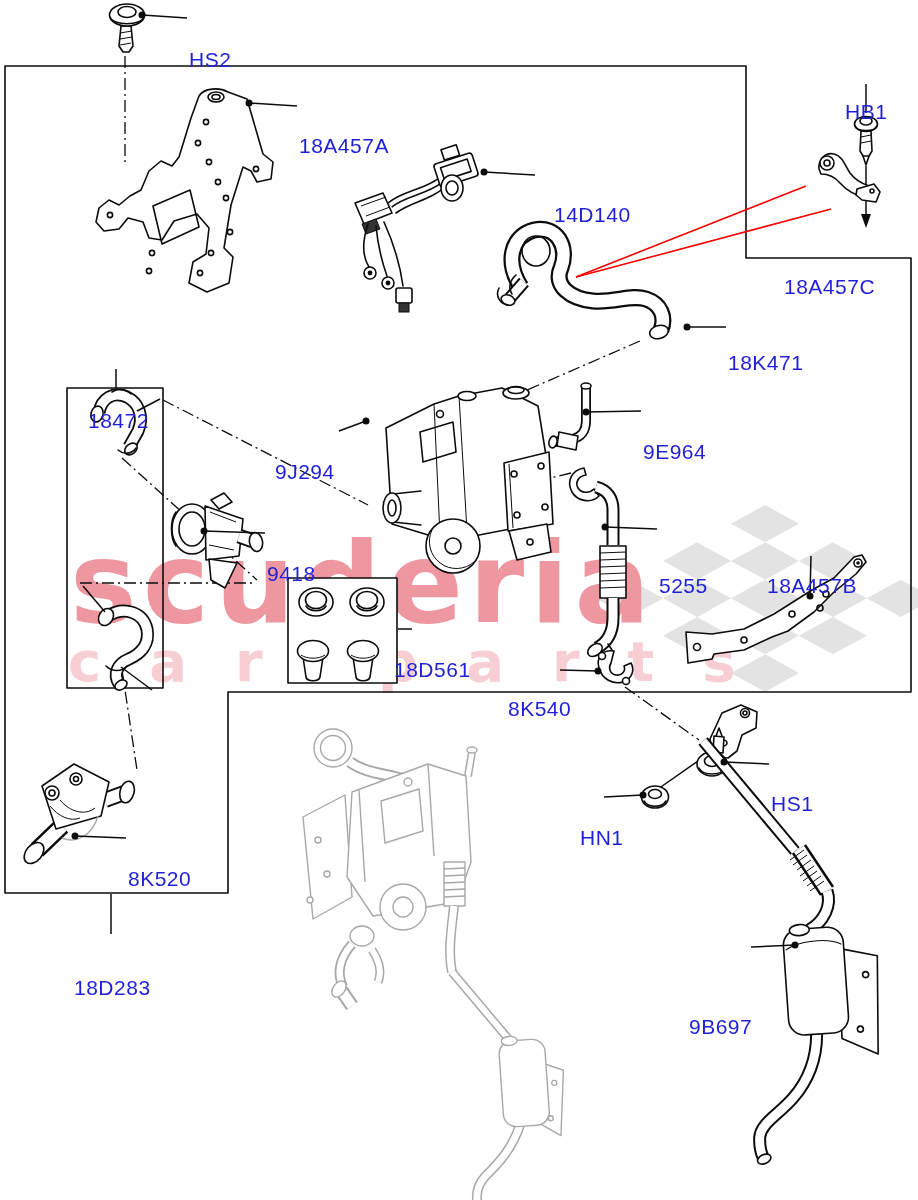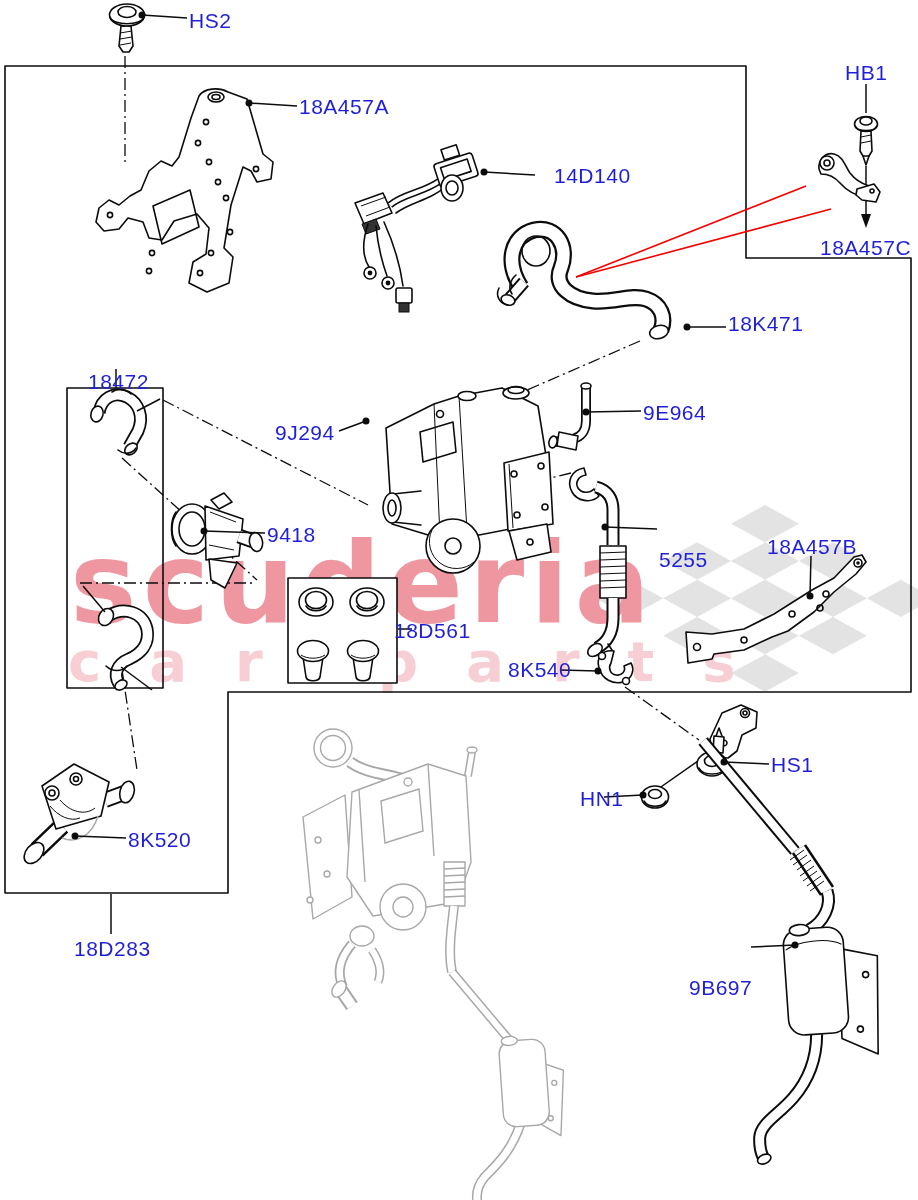--- a/index.html
+++ b/index.html
@@ -1,20 +1,20 @@
 <!DOCTYPE html>
 <html><head>
 <meta charset="utf-8">
 <style>
   html,body{margin:0;padding:0;background:#fff;}
   #stage{position:relative;width:918px;height:1200px;background:#ffffff;overflow:hidden;
          font-family:"Liberation Sans",sans-serif;}
   #art{position:absolute;left:0;top:0;}
   .label{position:absolute;font:21px "Liberation Sans",sans-serif;color:#1f1fd9;
-         white-space:nowrap;letter-spacing:0.5px;cursor:pointer;}
+         white-space:nowrap;letter-spacing:0.5px;cursor:pointer;margin-top:39px;}
   .wm-big{font-family:"DejaVu Sans",sans-serif;font-weight:bold;letter-spacing:6px;}
   .wm-small{font-family:"DejaVu Sans",sans-serif;font-weight:bold;letter-spacing:48px;}
   svg .ln{stroke:#0c0c0c;stroke-width:1.6;fill:none;stroke-linejoin:round;stroke-linecap:round;}
   svg .fw{stroke:#0c0c0c;stroke-width:1.6;fill:#ffffff;stroke-linejoin:round;}
   svg .thin{stroke:#0c0c0c;stroke-width:1;fill:none;}
   svg .dash{stroke:#0c0c0c;stroke-width:1.3;fill:none;stroke-dasharray:12 4 2 4;}
   svg .leader{stroke:#0c0c0c;stroke-width:1.5;fill:none;}
   svg .dot{fill:#0c0c0c;stroke:none;}
   svg .tube-o{stroke:#0c0c0c;fill:none;stroke-linecap:butt;}
   svg .tube-i{stroke:#ffffff;fill:none;stroke-linecap:butt;}
@@ -440,27 +440,27 @@
     <line class="leader" x1="111" y1="894" x2="111" y2="934"></line>
     <circle class="dot" cx="795" cy="945" r="3.5"></circle>
         <line class="leader" x1="795" y1="945" x2="751" y2="947"></line>
   </g>
 </svg>
 
 <div class="label" style="left:189px;top:9px">HS2</div>
 <div class="label" style="left:299px;top:95px">18A457A</div>
 <div class="label" style="left:554px;top:164px">14D140</div>
 <div class="label" style="left:845px;top:61px">HB1</div>
-<div class="label" style="left:820px;top:236px">18A457C</div>
+<div class="label" style="left:784px;top:236px">18A457C</div>
 <div class="label" style="left:728px;top:312px">18K471</div>
 <div class="label" style="left:88px;top:370px">18472</div>
 <div class="label" style="left:275px;top:421px">9J294</div>
 <div class="label" style="left:643px;top:401px">9E964</div>
 <div class="label" style="left:267px;top:523px">9418</div>
-<div class="label" style="left:659px;top:548px">5255</div>
+<div class="label" style="left:659px;top:535px">5255</div>
 <div class="label" style="left:767px;top:535px">18A457B</div>
 <div class="label" style="left:394px;top:619px">18D561</div>
 <div class="label" style="left:508px;top:658px">8K540</div>
 <div class="label" style="left:771px;top:753px">HS1</div>
 <div class="label" style="left:580px;top:787px">HN1</div>
 <div class="label" style="left:128px;top:828px">8K520</div>
 <div class="label" style="left:74px;top:937px">18D283</div>
 <div class="label" style="left:689px;top:976px">9B697</div>
 
 </div>

